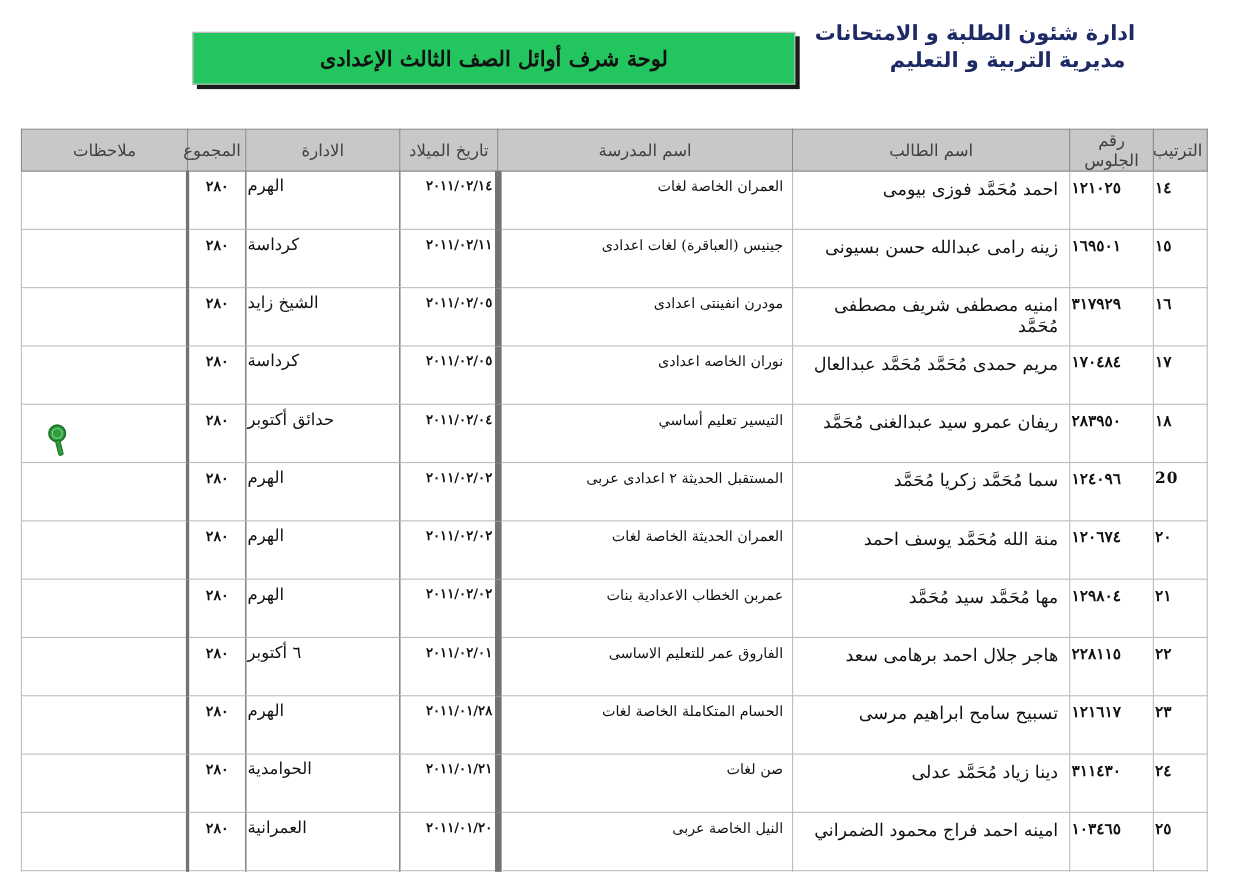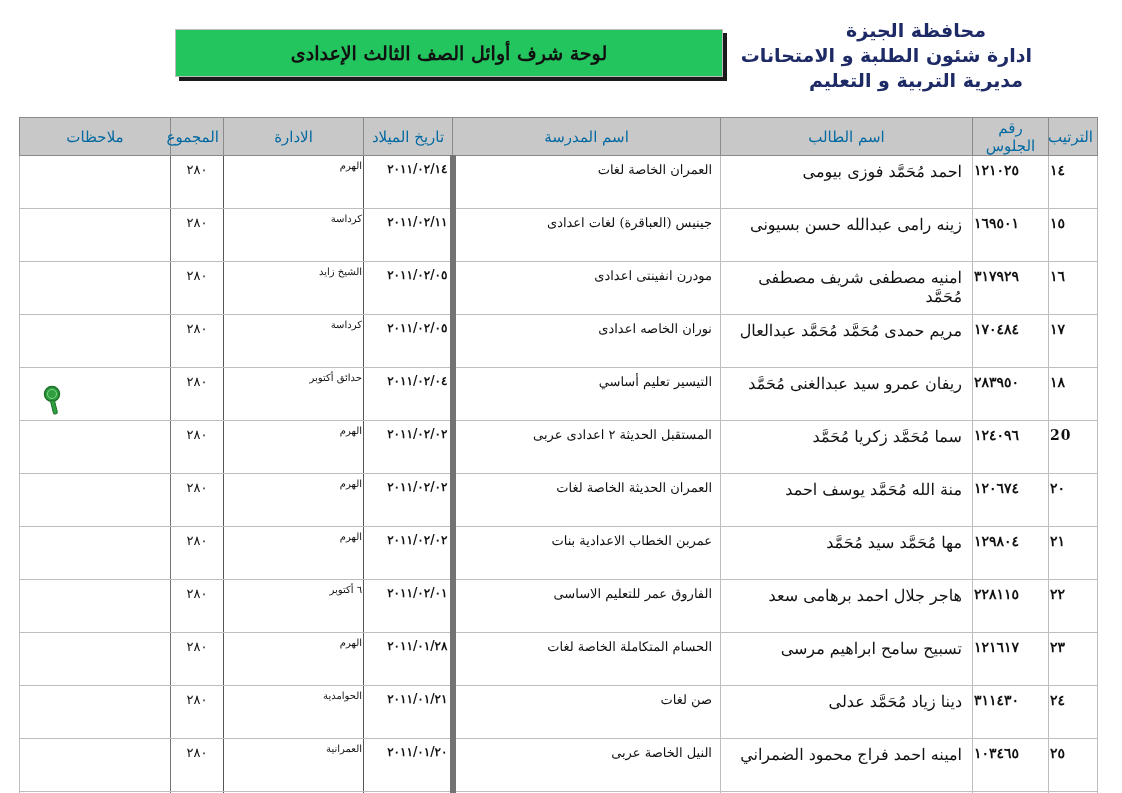--- a/index.html
+++ b/index.html
@@ -12,40 +12,39 @@
                         color: #1e2a66; font-size: 19px; line-height: 25px; white-space: nowrap; }
 
   .title-box { position: absolute; left: 175px; top: 29px; width: 546px; height: 46px;
                border: 1px solid #bdbdbd; background: #22c55e;
                box-shadow: 4px 4px 0 #1a1a1a; display: flex; align-items: center; justify-content: center;
                direction: rtl; }
   .title-box span { font-family: "DejaVu Serif", serif; font-weight: bold; font-size: 19px; color: #111; }
 
   table.honor { position: absolute; left: 19px; top: 117px; width: 1078px;
                 border-collapse: collapse; direction: rtl; table-layout: fixed; }
-  table.honor th { background: #c8c8c8; color: #0369a1; font-weight: normal; font-size: 15px;
+  table.honor th { background: #c8c8c8; color: #404040; font-weight: normal; font-size: 15px;
                    height: 37px; border: 1px solid #8a8a8a; padding: 0 4px; }
   table.honor td { height: 45px; border: 1px solid #bdbdbd; vertical-align: top;
                    padding-top: 6px; font-size: 14px; }
   table.honor td.c-rank, table.honor td.c-seat { text-align: left; font-weight: bold; font-size: 14px; letter-spacing: 1px; margin-left: 38px; }
   table.honor td.c-name { text-align: right; padding-right: 10px; font-size: 16px; }
   table.honor td.c-school { text-align: right; padding-right: 8px; font-size: 13px; }
   table.honor td.c-dob { text-align: right; padding-right: 2px; font-size: 12px; font-weight: bold; letter-spacing: 0.5px;
                          border-left: 1px solid #555; border-right: 6px solid #737373; direction: ltr; }
-  table.honor td.c-admin { text-align: right; font-size: 10px; padding-top: 4px; border-left: 1px solid #555; }
-  table.honor td.c-total { text-align: center; font-weight: normal; font-size: 13px; letter-spacing: 1px; border-left: 1px solid #737373; }
+  table.honor td.c-admin { text-align: left; font-size: 15px; padding-top: 4px; border-left: 1px solid #555; }
+  table.honor td.c-total { text-align: center; font-weight: bold; font-size: 13px; letter-spacing: 1px; border-left: 3px solid #737373; }
   table.honor td.c-notes { }
 
   .magnifier { position: absolute; left: 42px; top: 385px; width: 22px; height: 32px; }
 </style>
 </head>
 <body>
 
 <div class="header-block">
-  <div class="line">محافظة الجيزة</div>
   <div class="line">ادارة شئون الطلبة و الامتحانات</div>
   <div class="line">مديرية التربية و التعليم</div>
 </div>
 
 <div class="title-box">
   <span>لوحة شرف أوائل الصف الثالث الإعدادى</span>
 </div>
 
 <table class="honor">
   <colgroup>

